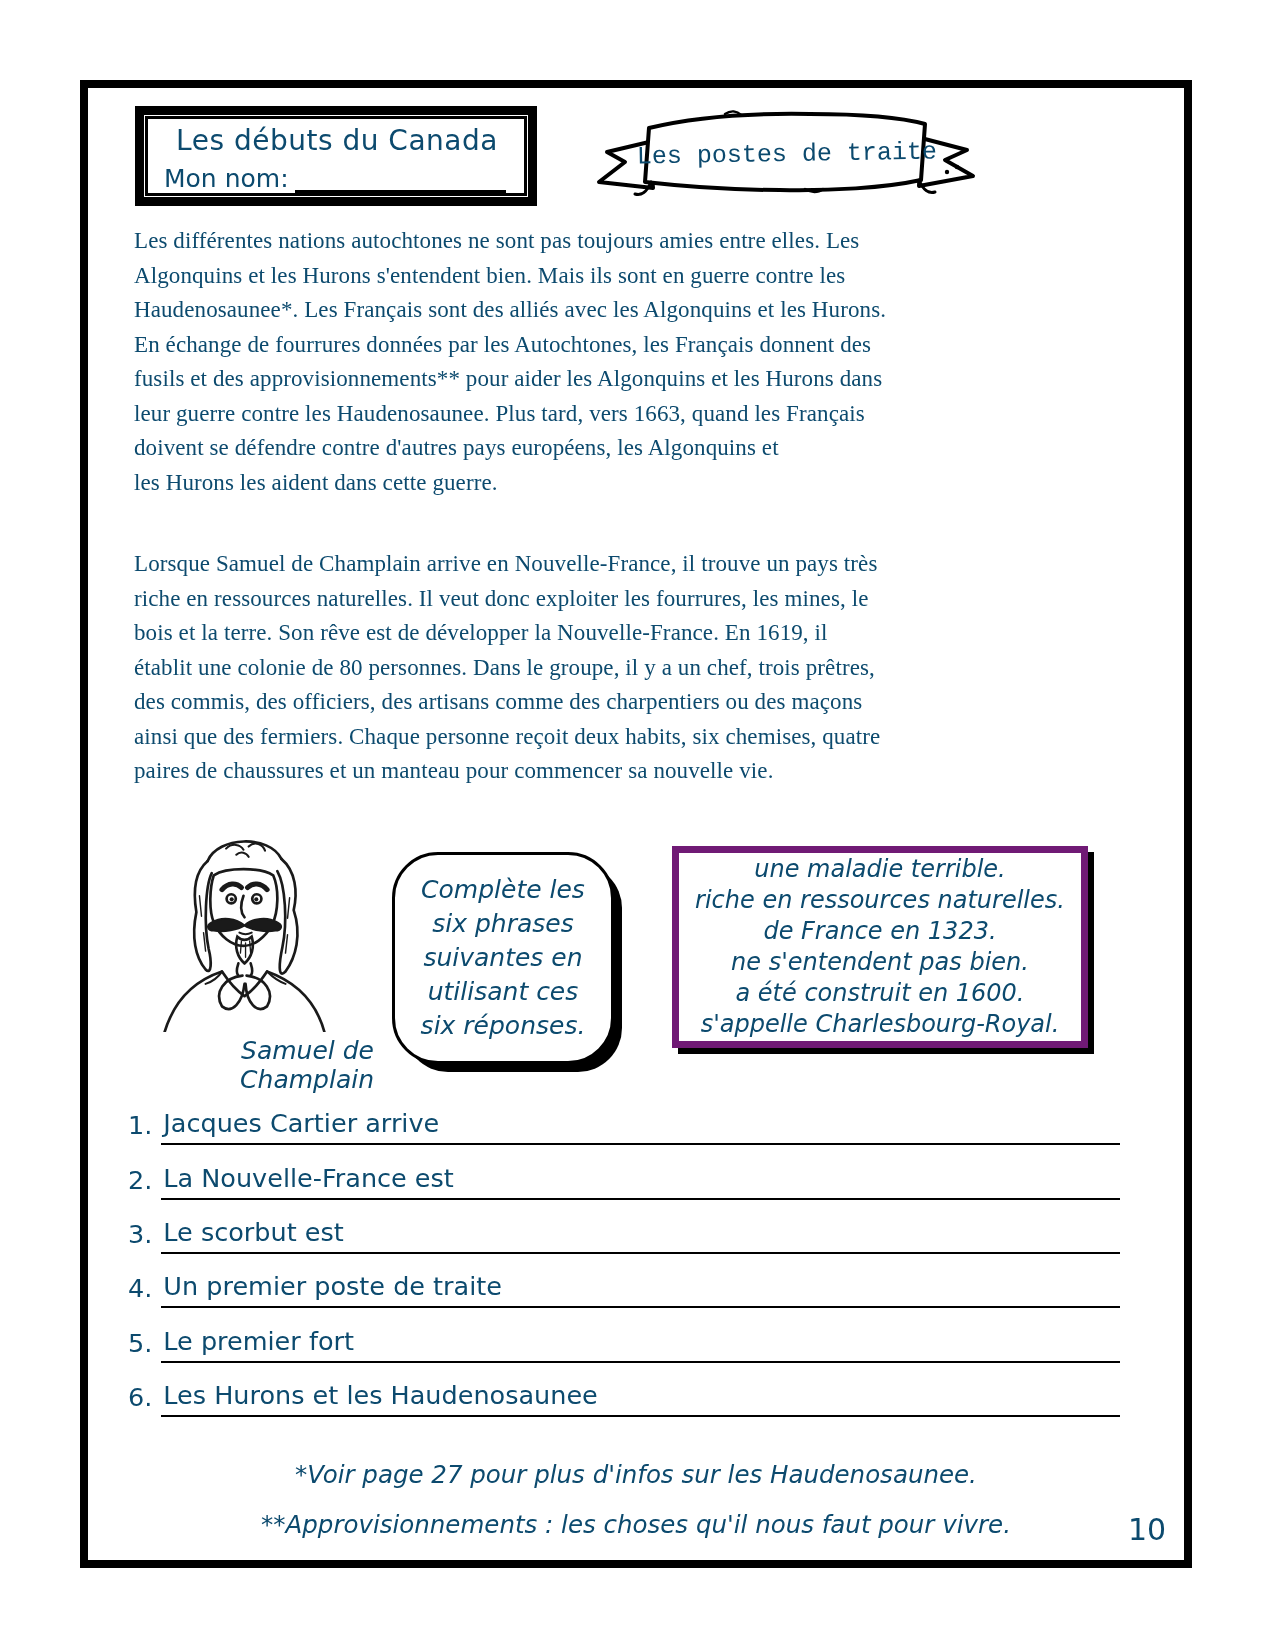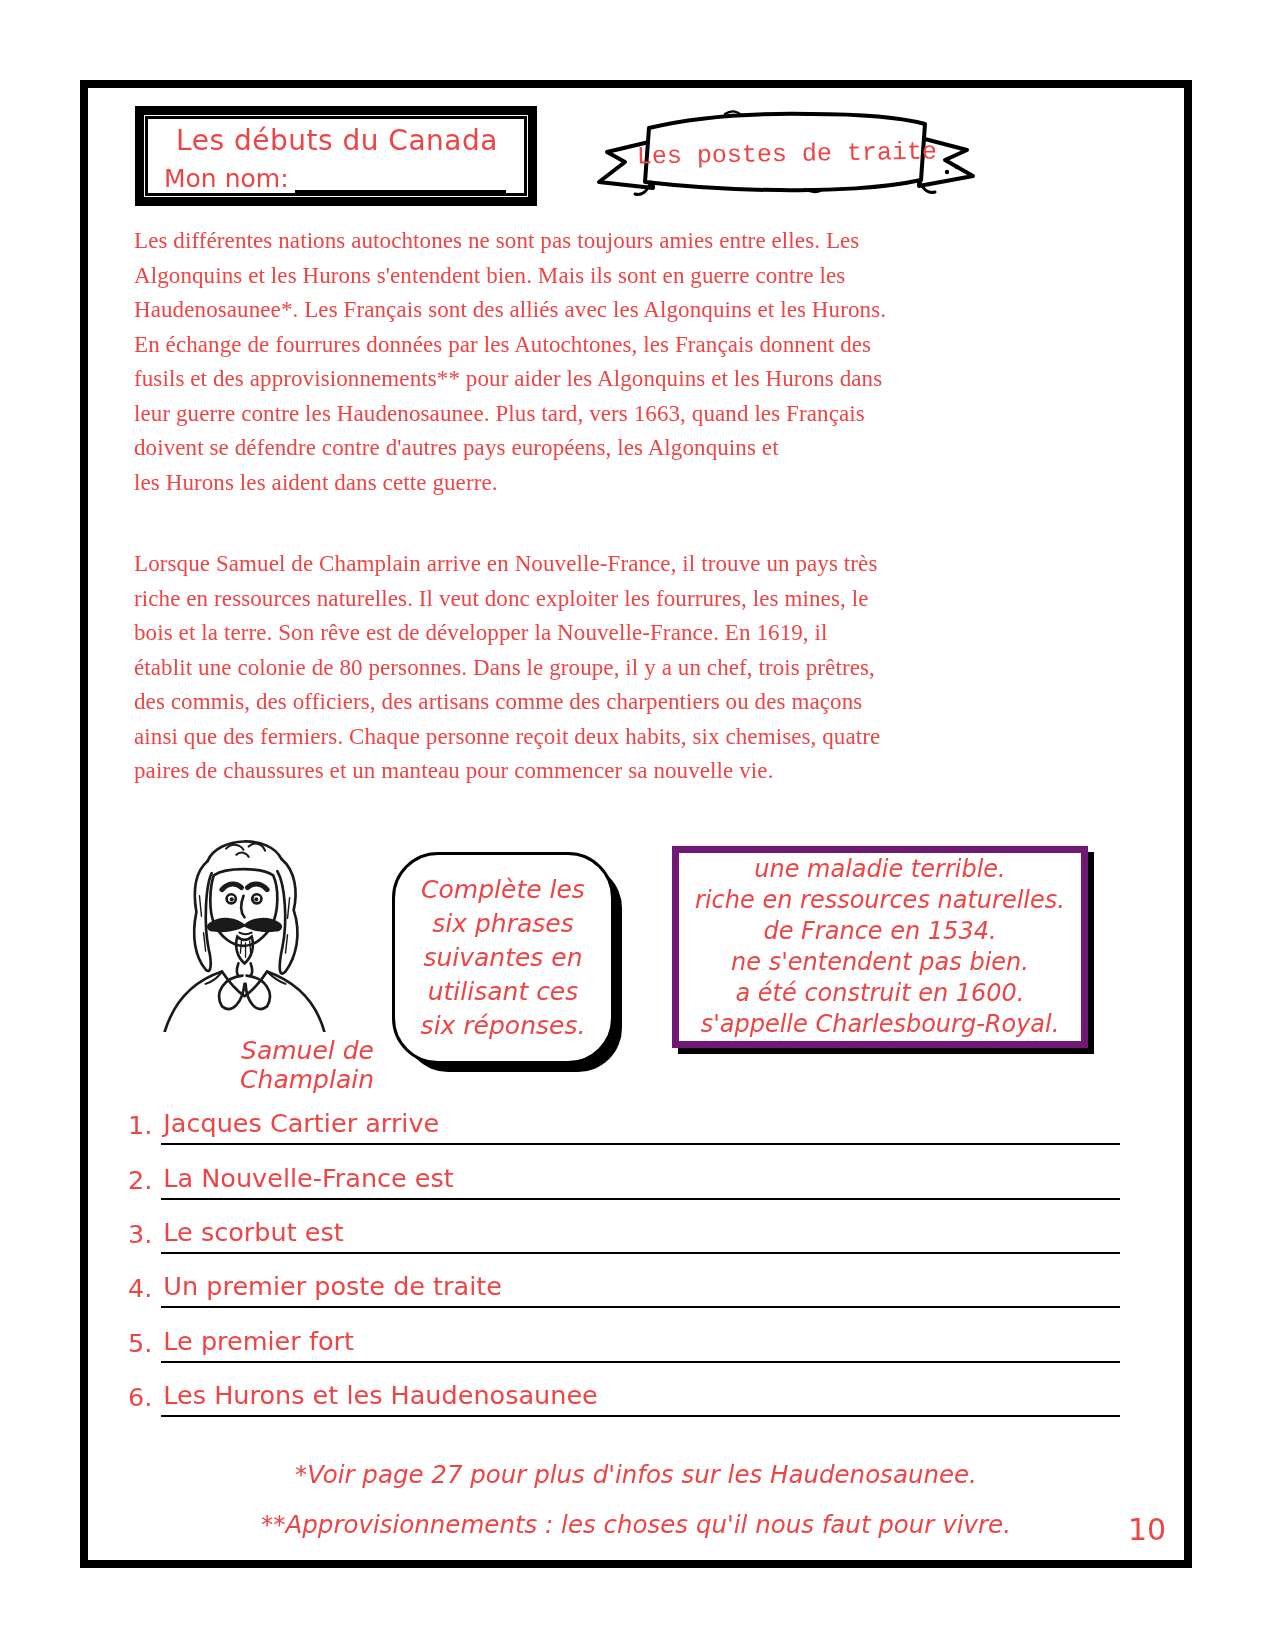--- a/index.html
+++ b/index.html
@@ -1,18 +1,18 @@
 <!DOCTYPE html>
 <html><head>
 <meta charset="utf-8">
 <style>
   html,body{margin:0;padding:0;background:#e8e8e8;}
   #page{
     position:relative;width:1275px;height:1650px;background:#ffffff;
-    color:#ef4444;font-family:"DejaVu Sans",sans-serif;margin:0 auto;overflow:hidden;
+    color:#0c4a6e;font-family:"DejaVu Sans",sans-serif;margin:0 auto;overflow:hidden;
   }
   #frame{
     position:absolute;left:80px;top:80px;width:1112px;height:1488px;
     border:8px solid #000;box-sizing:border-box;
   }
   
   #title-box{
     position:absolute;left:135px;top:106px;width:402px;height:100px;
     border:9px solid #000;box-sizing:border-box;background:#fff;
   }
@@ -165,21 +165,21 @@
     <div id="instruction-text">Complète les
 six phrases
 suivantes en
 utilisant ces
 six réponses.</div>
   </div>
 
   <div id="answer-bank">
     <div class="answer-item">une maladie terrible.</div>
     <div class="answer-item">riche en ressources naturelles.</div>
-    <div class="answer-item">de France en 1534.</div>
+    <div class="answer-item">de France en 1323.</div>
     <div class="answer-item">ne s'entendent pas bien.</div>
     <div class="answer-item">a été construit en 1600.</div>
     <div class="answer-item">s'appelle Charlesbourg-Royal.</div>
   </div>
 
   <div class="question-row" style="top:1099px">
     <span class="question-number">1.</span>
     <span class="question-line"><span class="question-stem">Jacques Cartier arrive</span></span>
   </div>
   <div class="question-row" style="top:1154px">

